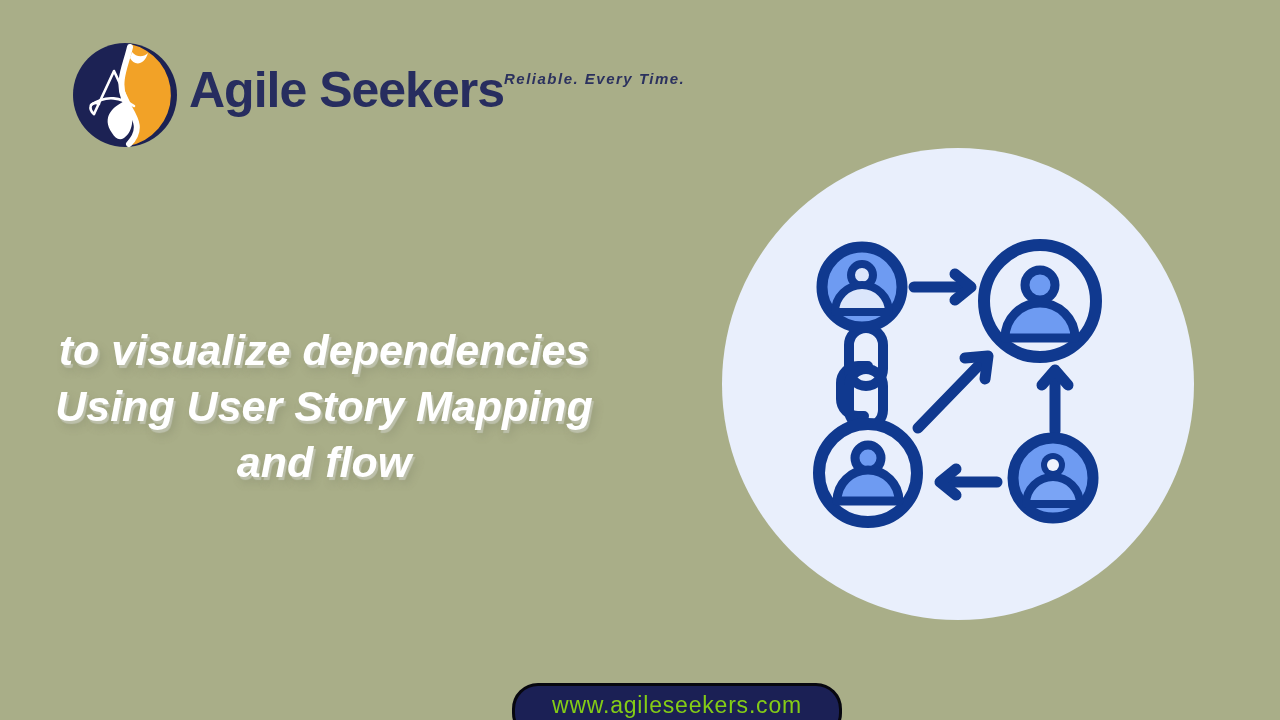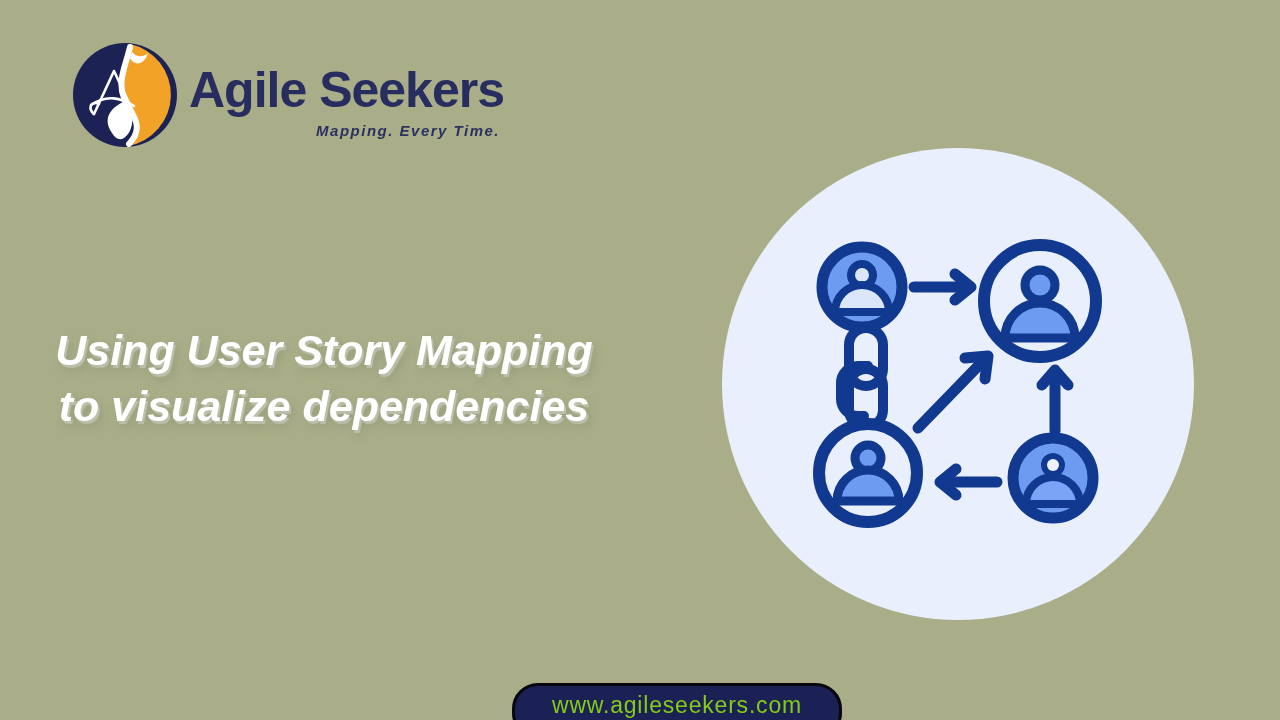--- a/index.html
+++ b/index.html
@@ -20,21 +20,21 @@
     position: absolute;
     left: 73px; top: 42px;
     display: flex;
     align-items: flex-start;
   }
   .brand-logo { width: 104px; height: 106px; flex: 0 0 auto; }
   .brand-text {
     margin-left: 12px;
     margin-top: 22px;
     display: flex;
-    flex-direction: column;
+    flex-direction: row;
   }
   .brand-name {
     font-size: 50px;
     font-weight: bold;
     letter-spacing: -1px;
     color: #272d5f;
     line-height: 52px;
     white-space: nowrap;
   }
   .brand-tagline {
@@ -105,27 +105,28 @@
       <path d="M57 1 A52 52 0 0 1 55 103 C74 82 58 71 50 55 C42 38 55 20 57 1 Z" fill="#f2a227"></path>
       <path d="M57 4 C53 22 44 38 51 55 C58 71 73 83 56 101" fill="none" stroke="#ffffff" stroke-width="6" stroke-linecap="round"></path>
       <path d="M59 9 C63 14 70 15 75 10 C71 23 61 23 57 15 Z" fill="#ffffff"></path>
       <path d="M39 90 C28 74 40 63 54 57 C62 72 61 88 51 95 C46 98 42 95 39 90 Z" fill="#ffffff"></path>
       <path d="M21 71 L41 28 L57 62" fill="none" stroke="#ffffff" stroke-width="2.6" stroke-linecap="round" stroke-linejoin="round"></path>
       <path d="M18 62 C34 51 48 55 61 63" fill="none" stroke="#ffffff" stroke-width="2.6" stroke-linecap="round"></path>
       <path d="M21 71 C15 66 17 57 26 61" fill="none" stroke="#ffffff" stroke-width="2.6" stroke-linecap="round"></path>
     </svg>
     <div class="brand-text">
       <div class="brand-name">Agile Seekers</div>
-      <div class="brand-tagline">Mapping. Every Time.</div>
+      <div class="brand-tagline">Reliable. Every Time.</div>
     </div>
   </header>
 
   <h1 class="heading">
+    <div>to visualize dependencies</div>
     <div>Using User Story Mapping</div>
-    <div>to visualize dependencies</div>
+    <div>and flow</div>
   </h1>
 
   <div class="illustration-circle">
     <svg width="472" height="472" viewBox="0 0 472 472">
 
       <g fill="none" stroke="#10398f" stroke-width="10" stroke-linecap="round">
         <path d="M146 218 H136 A17 17 0 0 0 119 235 V251 A17 17 0 0 0 136 268 H142"></path>
         <rect x="127" y="180" width="34" height="58" rx="17"></rect>
         <rect x="127" y="221" width="34" height="58" rx="17"></rect>
       </g>

